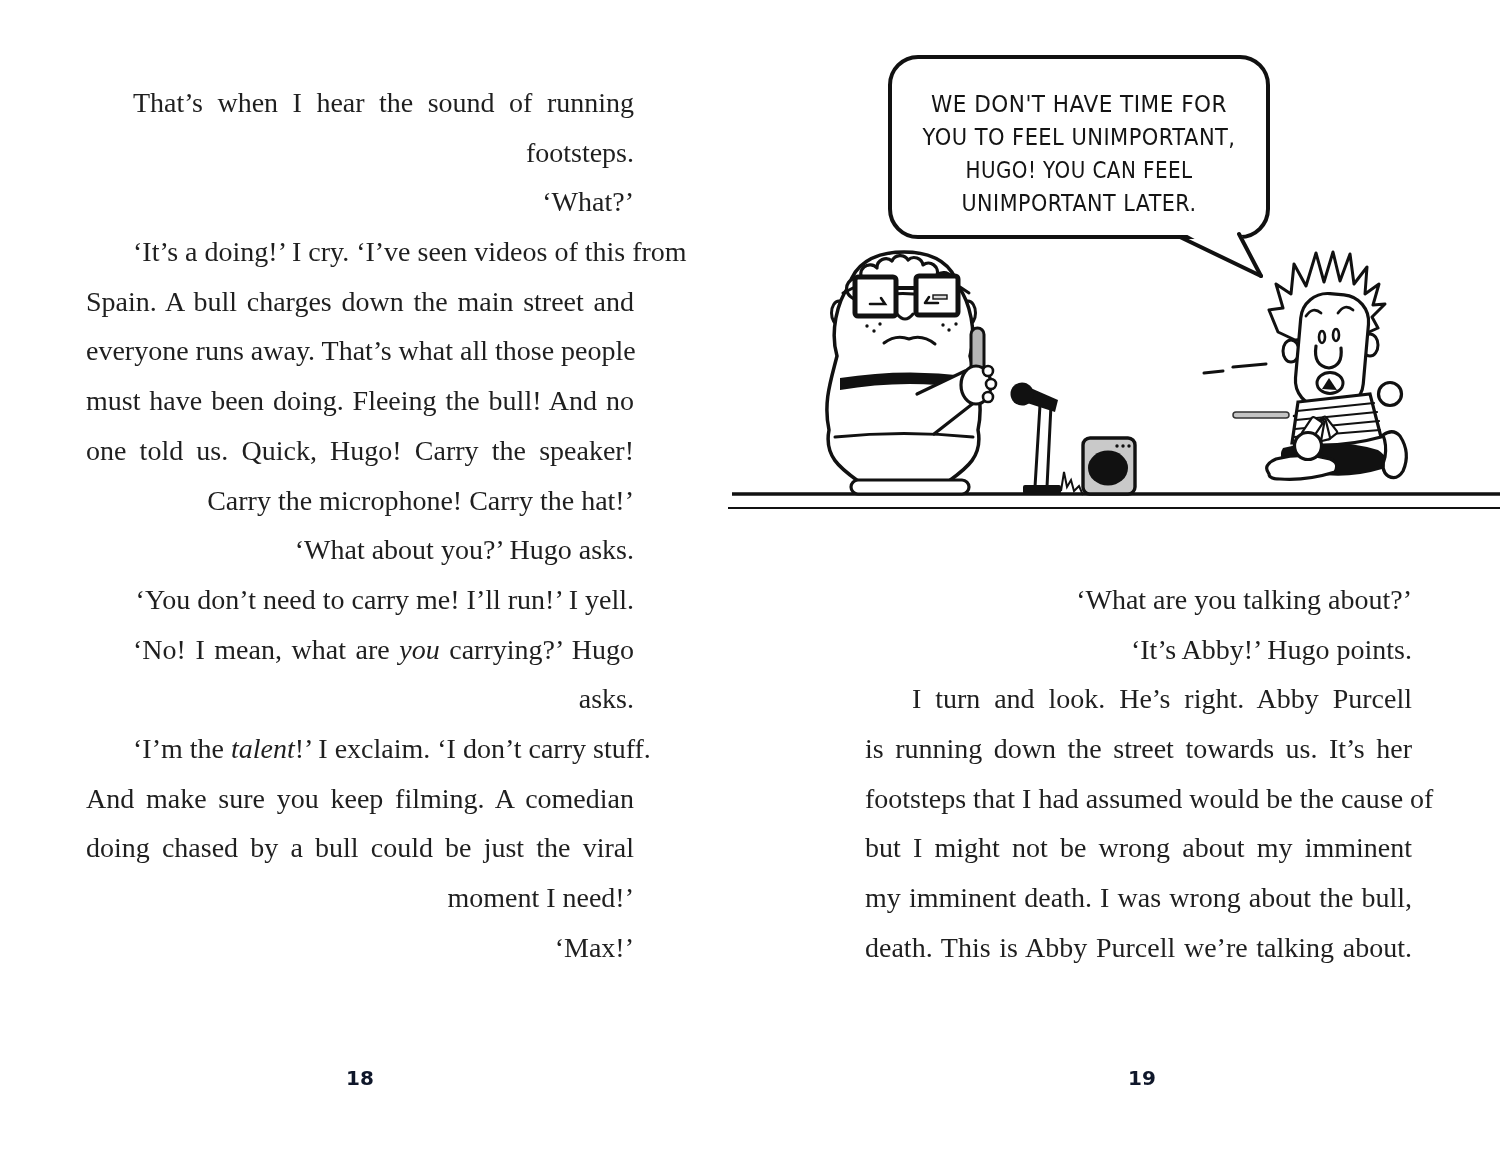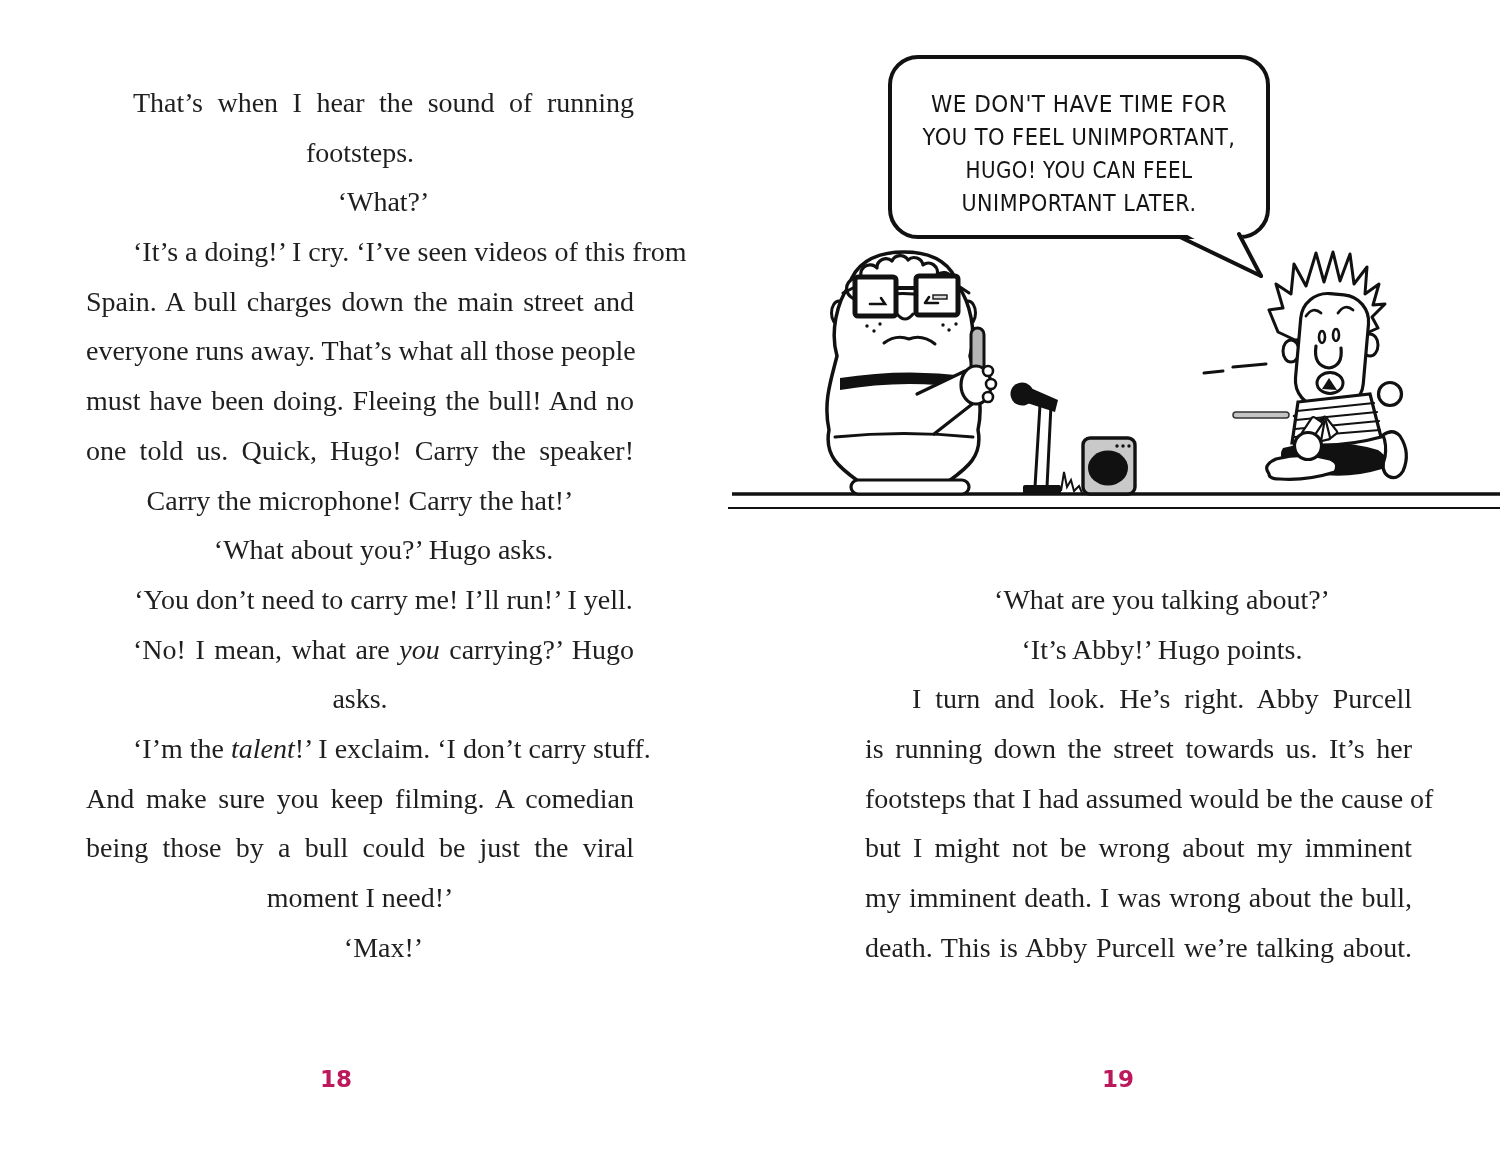--- a/index.html
+++ b/index.html
@@ -3,27 +3,27 @@
 <meta charset="utf-8">
 <style>
   html,body{margin:0;padding:0;background:#ffffff;}
   #spread{
     position:relative;width:1500px;height:1161px;background:#ffffff;
     font-family:"Liberation Serif","DejaVu Serif",serif;color:#1f1f1f;overflow:hidden;
   }
   .textblock{position:absolute;font-size:28px;}
   #left-text{left:86px;top:78px;width:548px;}
   #right-text{left:865px;top:575px;width:547px;}
-  .line{height:49.7px;line-height:49.7px;white-space:nowrap;text-align:center;}
+  .line{height:49.7px;line-height:49.7px;white-space:nowrap;text-align:right;}
   .line.just{text-align:justify;text-align-last:justify;text-justify:inter-word;}
   .line.indent{padding-left:47px;}
   .line i{font-style:italic;}
   .pagenum{
-    position:absolute;top:1066px;width:80px;
-    font-family:"DejaVu Sans",sans-serif;font-weight:bold;font-size:23px;color:#be185d;
+    position:absolute;top:1066px;width:80px;text-align:center;
+    font-family:"DejaVu Sans",sans-serif;font-weight:bold;font-size:20px;color:#0f172a;
   }
   #pagenum-left{left:320px;}
   #pagenum-right{left:1102px;}
   #illustration{position:absolute;left:720px;top:40px;}
   svg text.bubble{
     font-family:"DejaVu Sans","Liberation Sans",sans-serif;
     font-size:23px;fill:#141414;letter-spacing:.5px;
   }
 </style>
 </head>
@@ -40,21 +40,21 @@
       <div class="line just"><span>everyone runs away. That’s what all those people</span></div>
       <div class="line just"><span>must have been doing. Fleeing the bull! And no</span></div>
       <div class="line just"><span>one told us. Quick, Hugo! Carry the speaker!</span></div>
       <div class="line"><span>Carry the microphone! Carry the hat!’</span></div>
       <div class="line indent"><span>‘What about you?’ Hugo asks.</span></div>
       <div class="line indent"><span>‘You don’t need to carry me! I’ll run!’ I yell.</span></div>
       <div class="line indent just"><span>‘No! I mean, what are </span><i>you</i><span> carrying?’ Hugo</span></div>
       <div class="line"><span>asks.</span></div>
       <div class="line indent just"><span>‘I’m the </span><i>talent</i><span>!’ I exclaim. ‘I don’t carry stuff.</span></div>
       <div class="line just"><span>And make sure you keep filming. A comedian</span></div>
-      <div class="line just"><span>being those by a bull could be just the viral</span></div>
+      <div class="line just"><span>doing chased by a bull could be just the viral</span></div>
       <div class="line"><span>moment I need!’</span></div>
       <div class="line indent"><span>‘Max!’</span></div>
     </div>
 
   <div id="right-text" class="textblock">
       <div class="line indent"><span>‘What are you talking about?’</span></div>
       <div class="line indent"><span>‘It’s Abby!’ Hugo points.</span></div>
       <div class="line indent just"><span>I turn and look. He’s right. Abby Purcell</span></div>
       <div class="line just"><span>is running down the street towards us. It’s her</span></div>
       <div class="line just"><span>footsteps that I had assumed would be the cause of</span></div>

